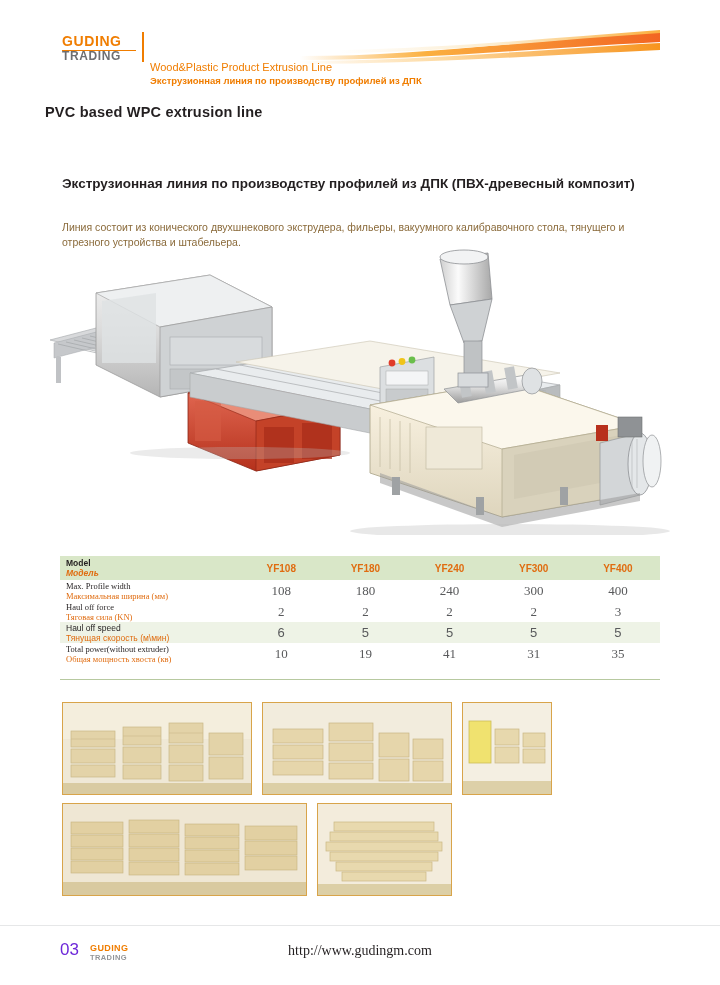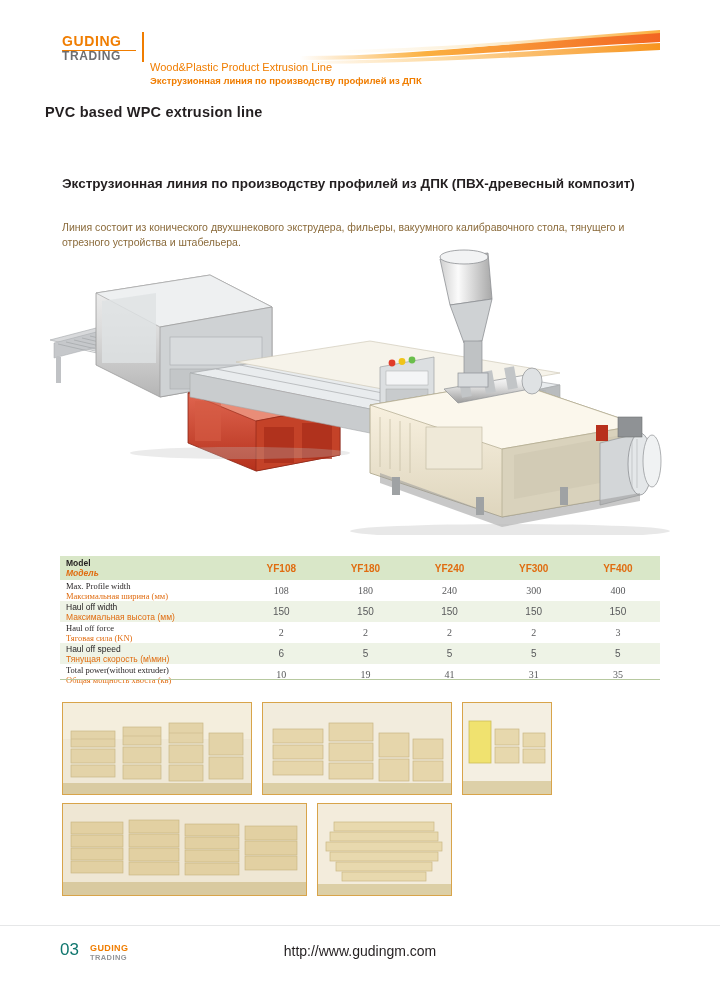--- a/index.html
+++ b/index.html
@@ -170,21 +170,21 @@
   .spec-table .lbl .ru {
     display: block;
     color: #e06c10;
     font-size: 8.5px;
     line-height: 10px;
   }
   .spec-table .val {
     width: 85px;
     text-align: center;
     vertical-align: middle;
-    font-size: 10px;
+    font-size: 13px;
     color: #58595b;
   }
   .spec-table thead tr { height: 24px; background: #d9e7c8; }
   .spec-table thead .lbl .en { font-weight: bold; }
   .spec-table thead .lbl .ru { font-weight: bold; font-style: italic; }
   .spec-table thead .val {
     font-weight: bold;
     color: #e06c10;
     font-size: 10px;
   }
@@ -219,21 +219,21 @@
     top: 925px;
     width: 720px;
     height: 1px;
     background: #e6e7e8;
   }
   .page-num {
     position: absolute;
     left: 60px;
     top: 940px;
     font-size: 17px;
-    color: #0f766e;
+    color: #6d28d9;
   }
   .footer-logo {
     position: absolute;
     left: 90px;
     top: 943px;
   }
   .footer-logo .f1 {
     font-size: 9px;
     font-weight: bold;
     color: #f07d00;
@@ -248,20 +248,21 @@
     line-height: 9px;
   }
   .website {
     position: absolute;
     left: 0;
     top: 943px;
     width: 720px;
     text-align: center;
     font-size: 14px;
     color: #231f20;
+    font-family: Liberation Serif, serif;
   }
 </style>
 </head>
 <body>
 
 <div class="page">
 
   <div class="header">
 
     <div class="swoosh">
@@ -468,31 +469,20 @@
       <tr class="row-plain">
         <td class="lbl">
           <span class="en">Max. Profile width</span>
           <span class="ru">Максимальная ширина (мм)</span>
         </td>
         <td class="val val-orange">108</td>
         <td class="val val-orange">180</td>
         <td class="val val-orange">240</td>
         <td class="val val-orange">300</td>
         <td class="val val-orange">400</td>
-      </tr>
-      <tr class="row-alt">
-        <td class="lbl">
-          <span class="en">Haul off width</span>
-          <span class="ru">Максимальная высота (мм)</span>
-        </td>
-        <td class="val val-orange">150</td>
-        <td class="val val-orange">150</td>
-        <td class="val val-orange">150</td>
-        <td class="val val-orange">150</td>
-        <td class="val val-orange">150</td>
       </tr>
       <tr class="row-plain">
         <td class="lbl">
           <span class="en">Haul off force</span>
           <span class="ru">Тяговая сила (KN)</span>
         </td>
         <td class="val">2</td>
         <td class="val">2</td>
         <td class="val">2</td>
         <td class="val">2</td>

